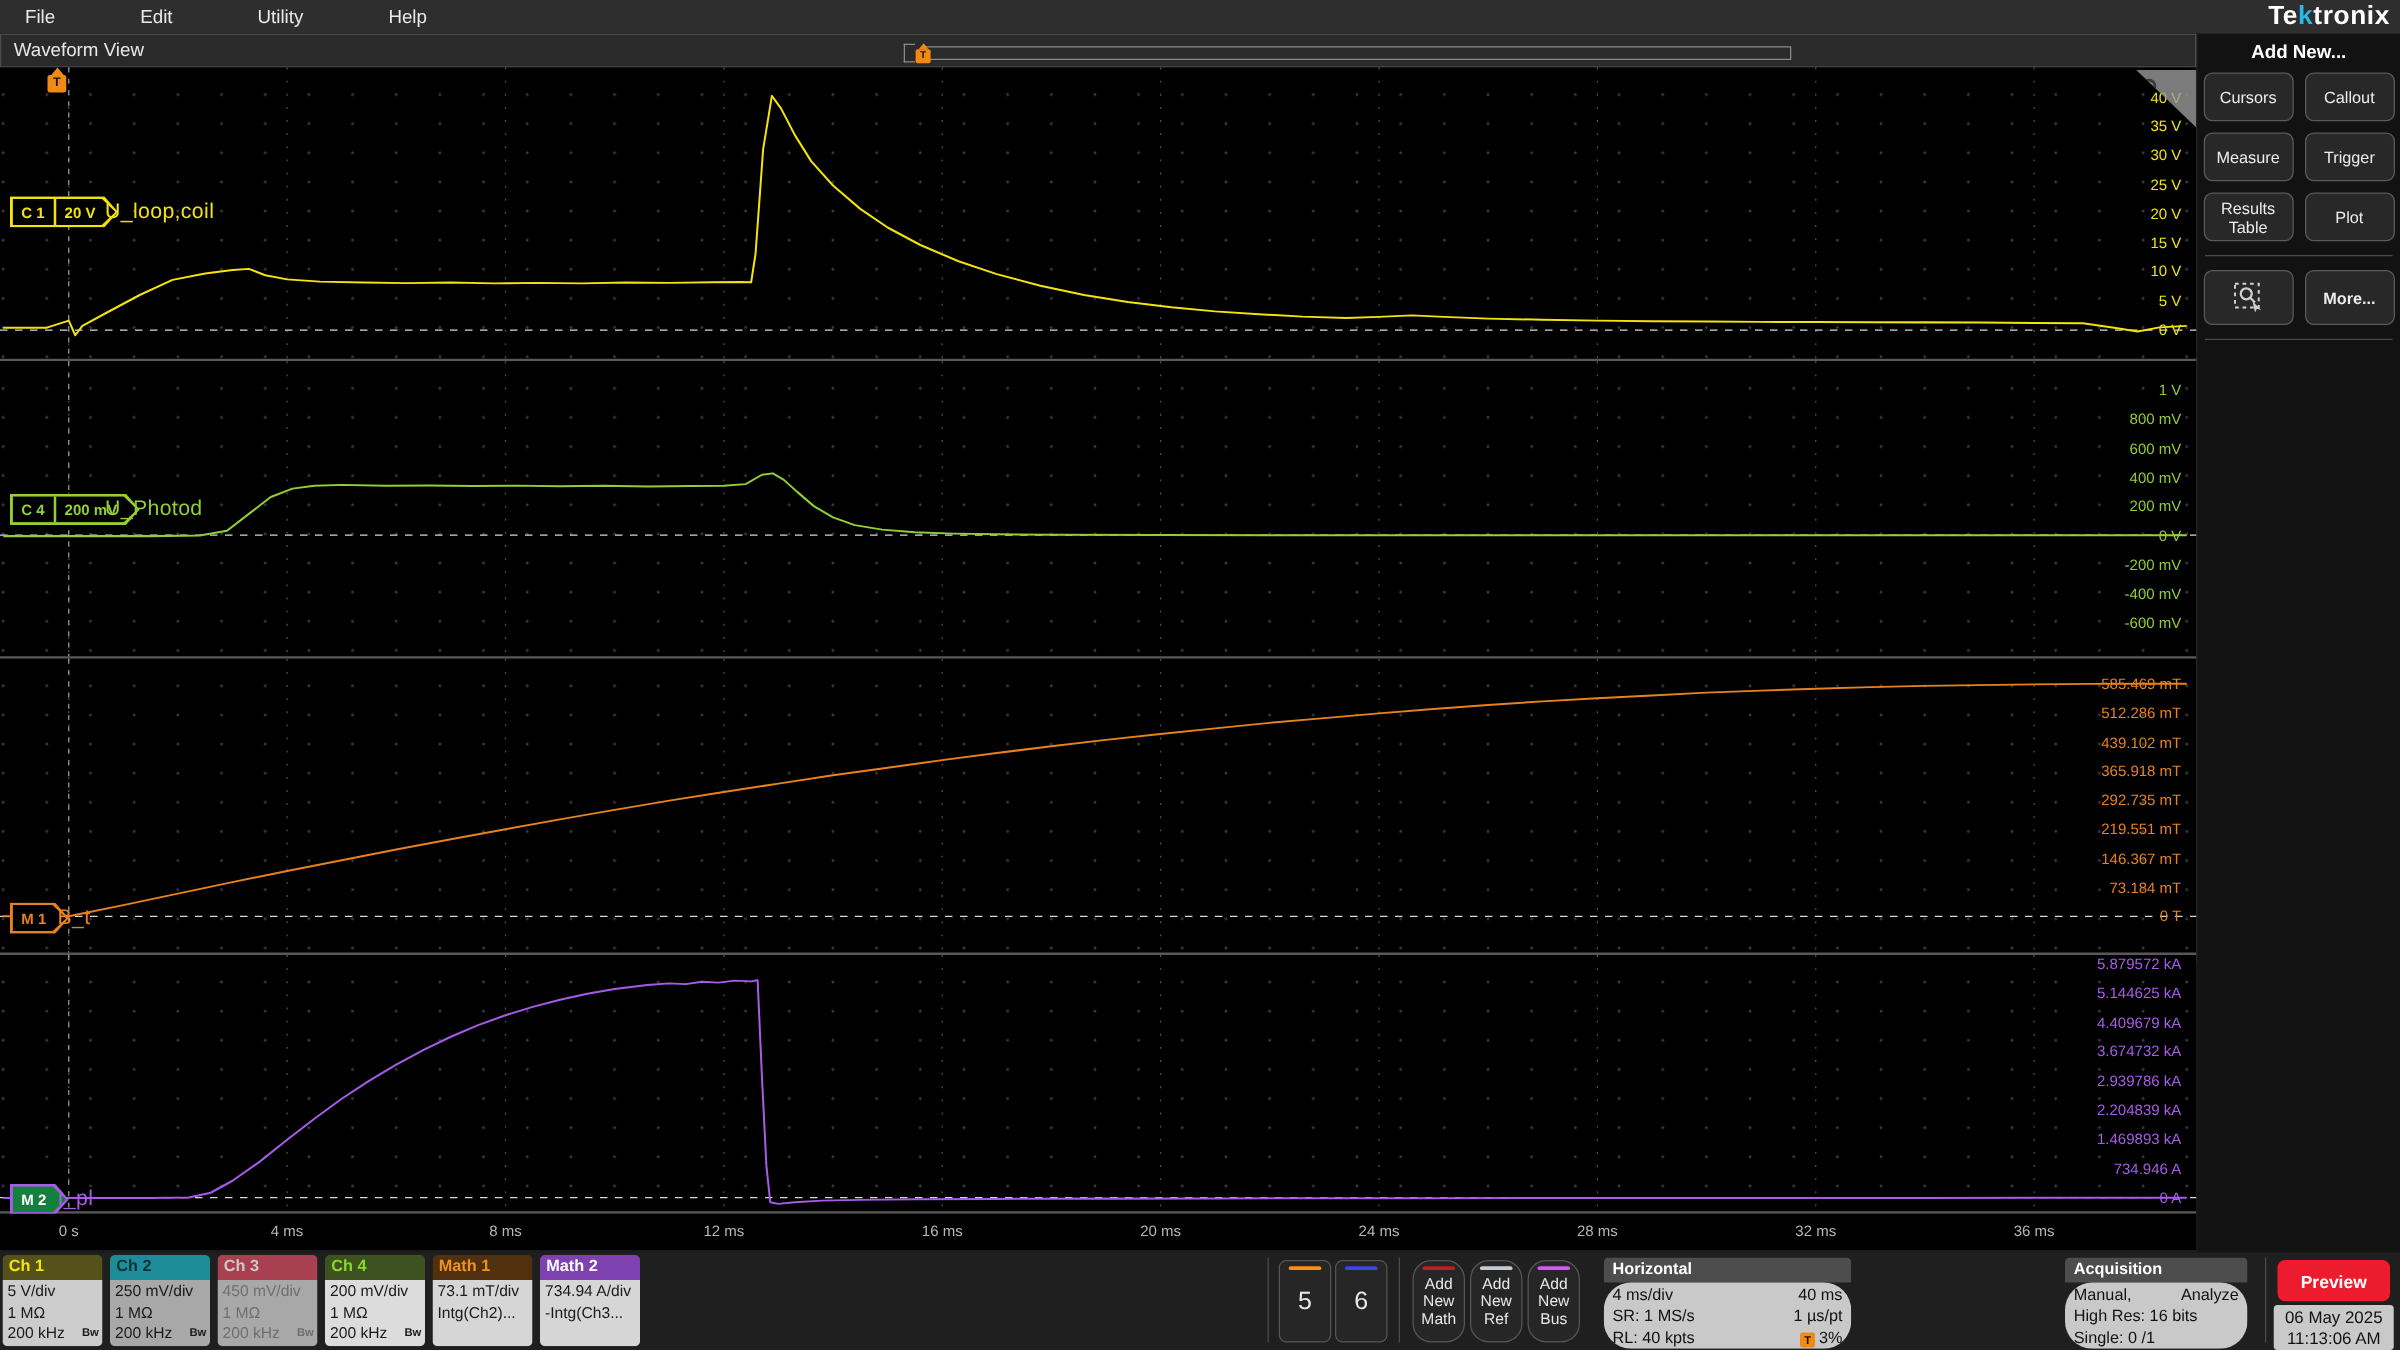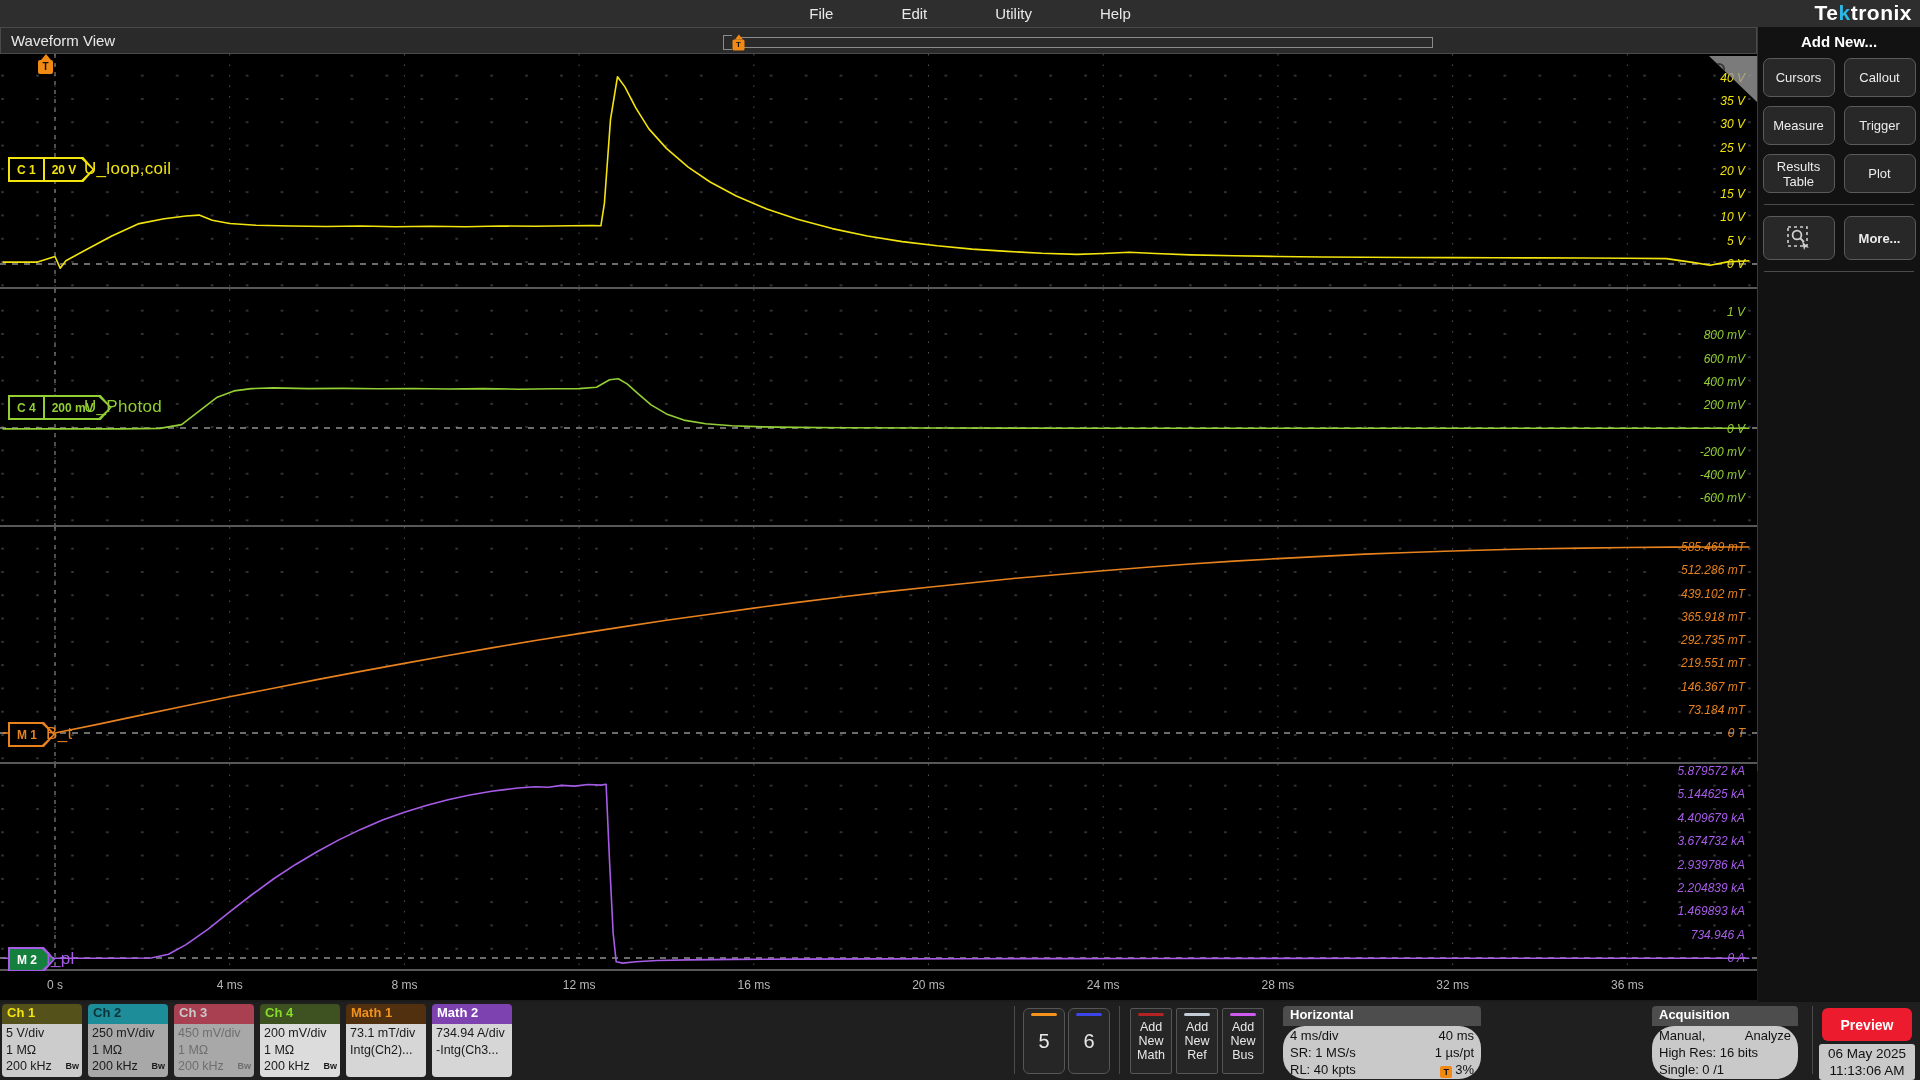--- a/index.html
+++ b/index.html
@@ -1,21 +1,21 @@
 <!DOCTYPE html>
 <html><head>
 <meta charset="utf-8">
 <style>
   html,body{margin:0;padding:0;background:#000;width:1920px;height:1080px;overflow:hidden;
     font-family:"Liberation Sans","DejaVu Sans",sans-serif;-webkit-font-smoothing:antialiased;}
   #app{position:relative;width:1920px;height:1080px;background:#1b1b1b;}
 
   
   #menubar{position:absolute;left:0;top:0;width:1920px;height:27px;background:#2e2e2e;
-    display:flex;align-items:center;padding-left:20px;box-sizing:border-box;gap:68px;justify-content:center;}
+    display:flex;align-items:center;padding-left:20px;box-sizing:border-box;gap:68px;}
   .menu-item{color:#e9e9e9;font-size:15px;cursor:default;}
   #logo{position:absolute;right:8px;top:1px;font-size:21px;font-weight:700;color:#fff;letter-spacing:.5px;}
   #logo .k{color:#2bb8e6;}
 
   
   #wavecol{position:absolute;left:0;top:27px;width:1757px;height:744px;background:#000;border-right:1px solid #3a3a3a;}
   #wavetitle{position:relative;height:27px;background:#2a2a2a;border:1px solid #4a4a4a;box-sizing:border-box;
     color:#e8e8e8;font-size:15px;line-height:25px;padding-left:10px;}
   #minimap{position:absolute;left:722px;top:7px;width:710px;height:13px;}
   #minimap .box{position:absolute;left:14px;top:2px;width:694px;height:9px;border:1px solid #8a8a8a;}
@@ -24,21 +24,21 @@
     color:#111;font-size:10px;font-weight:700;text-align:center;line-height:14px;}
   .tflag:before{content:"";position:absolute;left:50%;top:-6px;transform:translateX(-50%);
     border:5px solid transparent;border-bottom:6px solid #f08a14;border-top:none;}
   #minimap .tflag{left:8px;top:3px;transform:scale(.8);}
 
   #plot{position:relative;width:1757px;}
   .slice{position:relative;width:1757px;background:#000;border-bottom:2px solid #585858;overflow:visible;
     background-image:radial-gradient(circle,#383838 1px,transparent 1.4px);
     background-size:34.94px 23.3px;background-position:20px 10px;}
   .slice svg{position:absolute;left:0;top:0;overflow:visible;}
-  .ytick{position:absolute;width:110px;text-align:right;font-size:12px;line-height:14px;pointer-events:none;font-style:italic;}
+  .ytick{position:absolute;width:110px;text-align:right;font-size:12px;line-height:14px;pointer-events:none;}
   .slice-label{position:absolute;font-size:17px;letter-spacing:.3px;}
   .pbadge{position:absolute;left:8px;height:25px;padding:2px;box-sizing:border-box;}
   .pbadge,.pbadge .in{clip-path:polygon(0 0,calc(100% - 11px) 0,100% 50%,calc(100% - 11px) 100%,0 100%);}
   .pbadge .in{height:100%;display:flex;align-items:center;padding:0 16px 0 7px;gap:7px;font-size:12px;font-weight:700;}
   .pbadge .sep{width:2px;align-self:stretch;}
   #trigflag{position:absolute;left:38px;top:6px;}
   #zoomcorner{position:absolute;right:0;top:2px;width:48px;height:46px;background:#9a9a9acc;
     clip-path:polygon(0 0,100% 0,100% 100%);}
   #zoomcorner svg{position:absolute;right:5px;top:4px;}
 
@@ -57,21 +57,21 @@
   
   #bottombar{position:absolute;left:0;top:1002px;width:1920px;height:78px;background:#1f1f1f;}
   .chbadge{position:absolute;top:2px;width:80px;height:73px;border-radius:4px;overflow:hidden;font-size:12.5px;}
   .chbadge .hd{height:20px;font-weight:700;font-size:13px;padding:1px 5px 0;box-sizing:border-box;}
   .chbadge .bd{height:53px;padding:1px 4px;box-sizing:border-box;line-height:16.5px;position:relative;}
   .chbadge .bw{position:absolute;right:3px;bottom:3px;font-size:9px;font-weight:700;}
   .vsep{position:absolute;top:4px;width:1px;height:68px;background:#4a4a4a;}
   .numbtn{position:absolute;top:6px;width:40px;height:64px;background:#262626;border:1px solid #555;border-radius:6px;
     color:#e8e8e8;font-size:20px;display:flex;align-items:center;justify-content:center;}
   .numbtn .stripe,.addbtn .stripe{position:absolute;left:7px;right:7px;top:4px;height:3px;border-radius:2px;}
-  .addbtn{position:absolute;top:6px;width:40px;height:64px;background:#262626;border:1px solid #555;border-radius:2px;
+  .addbtn{position:absolute;top:6px;width:40px;height:64px;background:#262626;border:1px solid #555;border-radius:15px;
     color:#e8e8e8;font-size:12.5px;line-height:14px;display:flex;align-items:center;justify-content:center;text-align:center;}
   .panel{position:absolute;top:4px;border-radius:4px;overflow:hidden;font-size:13px;}
   .panel .hd{height:20px;background:#4d4d4d;color:#fff;font-weight:700;padding:1px 7px 0;box-sizing:border-box;}
   .panel .bd{background:#c9c9c9;color:#111;height:53px;padding:1px 7px;box-sizing:border-box;line-height:17px;border-radius:22px;}
   .hrow{display:flex;justify-content:space-between;}
   .ticon{display:inline-block;width:12px;height:12px;background:#f08a14;border-radius:2px;color:#111;
     font-size:9px;font-weight:700;text-align:center;line-height:12px;margin-right:3px;vertical-align:-1px;}
   #trigsrc{display:inline-block;min-width:26px;height:16px;background:#2222cc;border:1px solid #9aa;border-radius:8px;
     color:#fff;font-weight:700;text-align:center;line-height:16px;margin-right:10px;}
   #previewbtn{position:absolute;left:1822px;top:6px;width:90px;height:33px;background:#ed1b2e;border-radius:6px;

